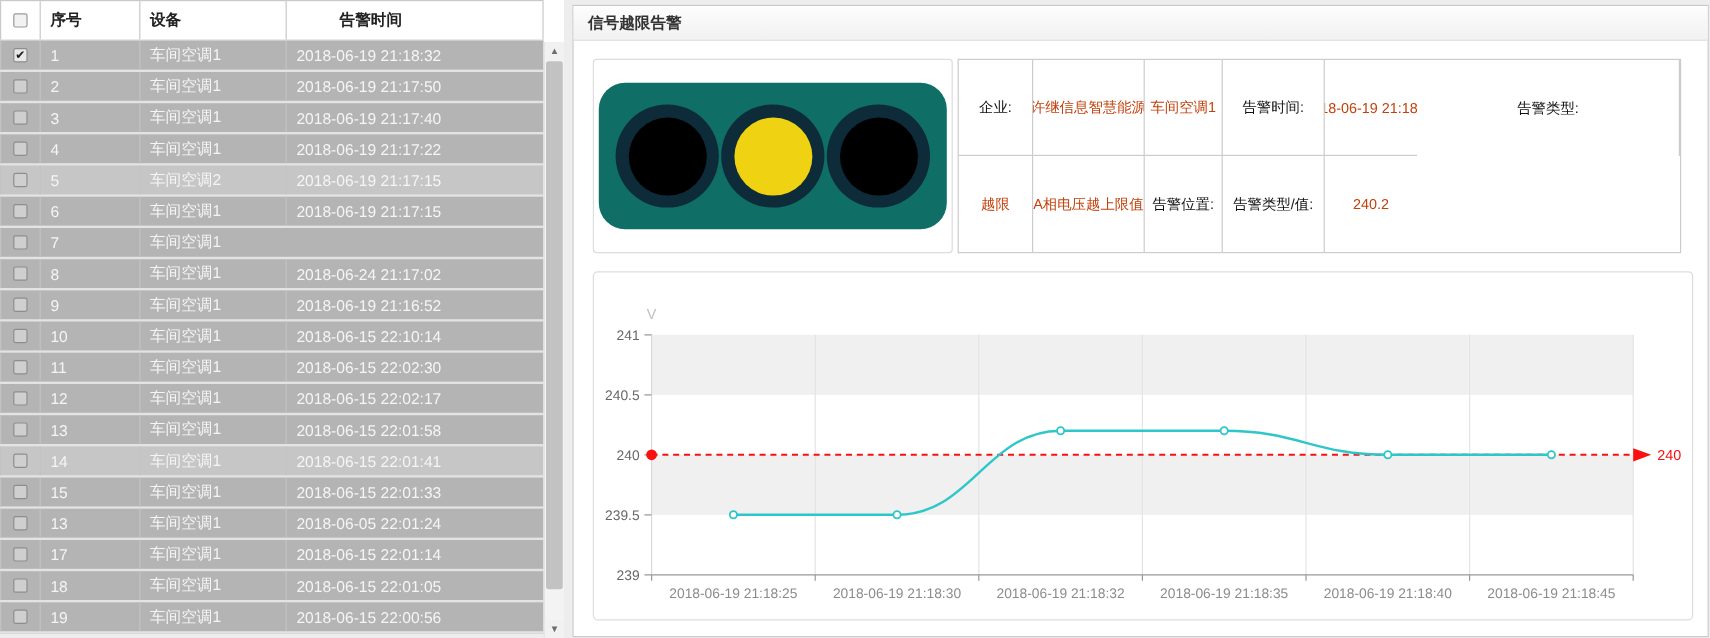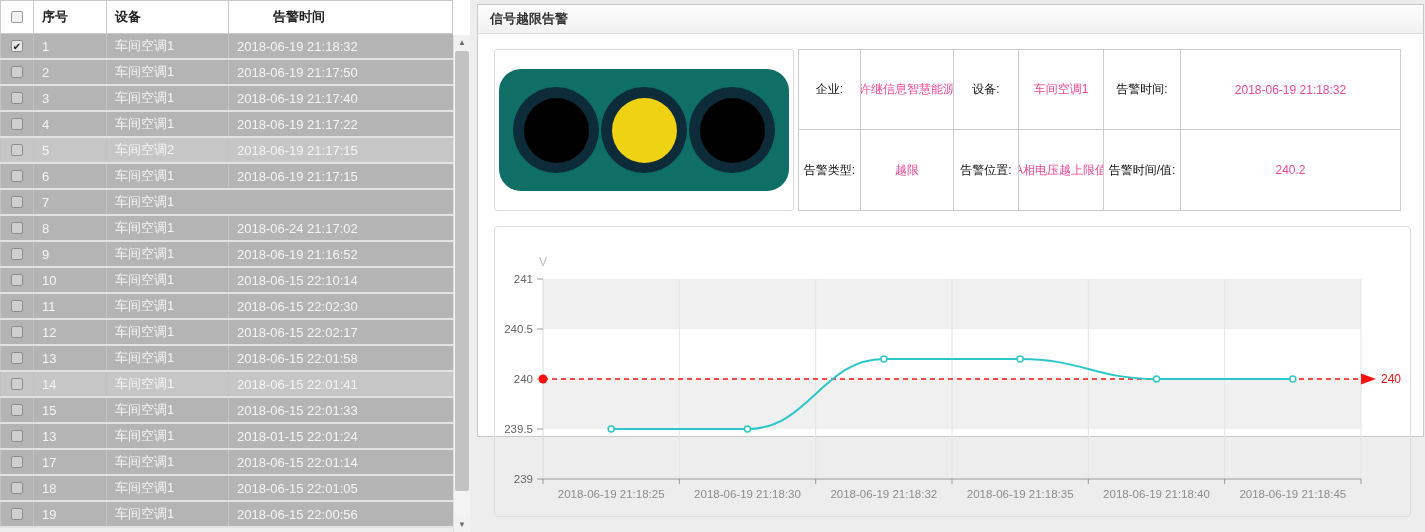--- a/index.html
+++ b/index.html
@@ -9,21 +9,21 @@
   
   .left-panel { position:absolute; left:0; top:0; width:470px; height:472px; background:#fff;text-align:right; }
   .t-header { position:absolute; left:0; top:0; width:453px; height:34px; display:flex;
     background:#fff; border-top:1px solid #c9c9c9; border-bottom:1px solid #c9c9c9; }
   .th { border-left:1px solid #c9c9c9; display:flex; align-items:center;
     font-weight:bold; font-size:13px; color:#222; padding-left:8px; }
   .th:last-child { border-right:1px solid #c9c9c9;padding-left:44px; }
   .th.c0 { justify-content:center; padding-left:0; }
   .c0 { width:33px; flex:none; }
   .c1 { width:73px; flex:none; }
-  .c2 { width:122px; flex:none; }
+  .c2 { width:122px; flex:none;margin-left:10px; }
   .c3 { flex:1; }
   .t-body { position:absolute; left:0; top:34px; width:453px; }
   .t-row { display:flex; height:26px; background:#b4b4b4; border-bottom:2px solid #e3e3e3; }
   .t-row.light { background:#c6c6c6; }
   .td { display:flex; align-items:center; color:#f5f5f5; font-size:13px; padding-left:8px;
     border-left:1px solid #c2c2c2; overflow:hidden; white-space:nowrap; }
   .td.c0 { justify-content:center; padding-left:0; }
   .cb { width:12px; height:12px; background:#cfcfcf; border:1px solid #8d8d8d; border-radius:2px;
     display:flex; align-items:center; justify-content:center; font-size:10px; color:#1a1a1a; }
   .cb.checked { background:#e8e8e8; }
@@ -33,40 +33,40 @@
   .scrollbar { position:absolute; right:0; top:35px; width:17px; height:497px;
     background:#f3f3f3; border-left:1px solid #e0e0e0; }
   .sb-btn { position:absolute; left:0; width:16px; height:15px; background:#f1f1f1;
     display:flex; align-items:center; justify-content:center; font-size:8px; color:#6e6e6e; }
   .sb-up { top:0; }
   .sb-down { bottom:0; }
   .sb-thumb { position:absolute; left:1px; top:16px; width:14px; height:440px;
     background:#c2c2c2; border-radius:2px; }
 
   
-  .right-panel { position:absolute; left:477px; top:4px; width:947px; height:433px;
+  .right-panel { position:absolute; left:477px; top:4px; width:947px; height:527px;
     background:#fff; border:1px solid #c9c9c9; }
   .panel-header { height:29px; line-height:28px; padding-left:12px; font-size:13px; font-weight:bold;
     color:#333; background:linear-gradient(#fdfdfd,#f1f1f1); border-bottom:1px solid #ddd; }
 
   .light-box { position:absolute; left:16px; top:44px; width:300px; height:162px;
     border:1px solid #ddd; border-radius:3px; display:flex; align-items:center; justify-content:center; }
   .tl { width:290px; height:122px; background:var(--tl-body,#0f6e66); border-radius:22px;
     display:flex; align-items:center; justify-content:center; }
   .lamp { width:86px; height:86px; margin:0 1px; border-radius:50%; background:var(--tl-ring,#0d2b38);
     flex:none; display:flex; align-items:center; justify-content:center; }
   .lamp::after { content:''; width:65px; height:65px; border-radius:50%; background:var(--tl-off,#000); }
   .lamp.on::after { background:var(--tl-on,#efd211); }
 
   .info-box { position:absolute; left:320px; top:44px; width:603px; height:162px;
     border:1px solid #ccc; display:grid;
     grid-template-columns:62px 93px 65px 85px 77px 1fr; grid-template-rows:1fr 1fr; }
   .info-cell { border-right:1px solid #ccc; border-bottom:1px solid #ccc;
     display:flex; align-items:center; justify-content:center; text-align:center;
-    font-size:12px; color:#ec4899; white-space:nowrap; overflow:hidden; }
+    font-size:12px; color:#c2410c; white-space:nowrap; overflow:hidden; }
   .info-cell.lbl { font-weight:normal; color:#111; }
   .info-cell.last-col { border-right:none; }
   .info-cell.last-row { border-bottom:none; }
 
   .chart-box { position:absolute; left:16px; top:221px; width:917px; height:291px;
     border:1px solid #ddd; border-radius:4px; }
   .chart-box svg { display:block; }
 </style>
 </head>
 <body>
@@ -199,21 +199,21 @@
     <div class="td c1">15</div>
     <div class="td c2">车间空调1</div>
     <div class="td c3">2018-06-15 22:01:33</div>
   </div>
       <div class="t-row">
     <div class="td c0">
           <div class="cb"></div>
         </div>
     <div class="td c1">13</div>
     <div class="td c2">车间空调1</div>
-    <div class="td c3">2018-01-15 22:01:24</div>
+    <div class="td c3">2018-06-05 22:01:24</div>
   </div>
       <div class="t-row">
     <div class="td c0">
           <div class="cb"></div>
         </div>
     <div class="td c1">17</div>
     <div class="td c2">车间空调1</div>
     <div class="td c3">2018-06-15 22:01:14</div>
   </div>
       <div class="t-row">
@@ -247,29 +247,28 @@
     <div class="tl">
       <div class="lamp"></div>
       <div class="lamp on"></div>
       <div class="lamp"></div>
     </div>
   </div>
 
   <div class="info-box" id="info-box">
       <div class="info-cell lbl">企业:</div>
       <div class="info-cell val">许继信息智慧能源</div>
-      <div class="info-cell lbl">设备:</div>
       <div class="info-cell val">车间空调1</div>
       <div class="info-cell lbl">告警时间:</div>
       <div class="info-cell val last-col">2018-06-19 21:18:32</div>
       <div class="info-cell lbl last-row">告警类型:</div>
       <div class="info-cell val last-row">越限</div>
+      <div class="info-cell val last-row">A相电压越上限值</div>
       <div class="info-cell lbl last-row">告警位置:</div>
-      <div class="info-cell val last-row">A相电压越上限值</div>
-      <div class="info-cell lbl last-row">告警时间/值:</div>
+      <div class="info-cell lbl last-row">告警类型/值:</div>
       <div class="info-cell val last-col last-row">240.2</div>
     </div>
 
   <div class="chart-box">
     <svg id="chart-svg" width="915" height="289">
         <rect x="48" y="52" width="818" height="50" fill="#f0f0f0"></rect>
         <rect x="48" y="152" width="818" height="50" fill="#f0f0f0"></rect>
         <line x1="48" y1="52" x2="48" y2="252" stroke="#d9d9d9"></line>
         <line x1="184.33333333333334" y1="52" x2="184.33333333333334" y2="252" stroke="#e4e4e4"></line>
         <line x1="320.6666666666667" y1="52" x2="320.6666666666667" y2="252" stroke="#e4e4e4"></line>

